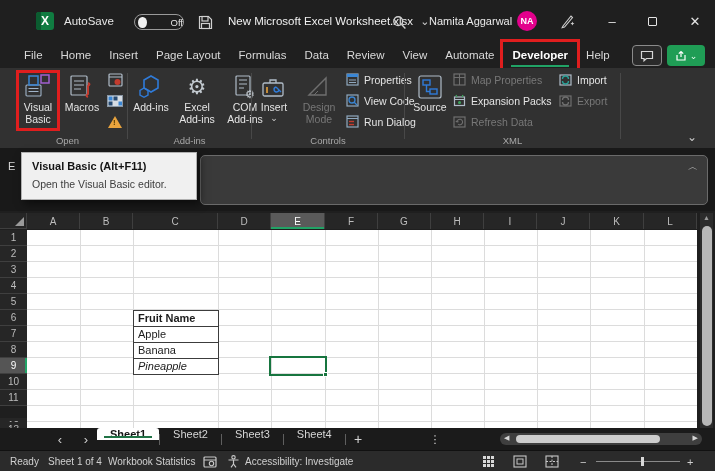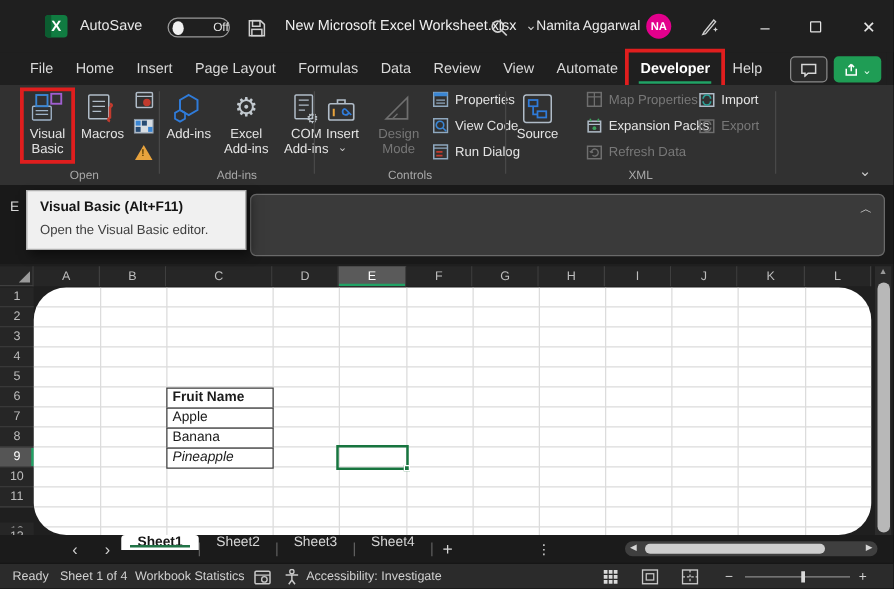--- a/index.html
+++ b/index.html
@@ -73,21 +73,21 @@
   
   .grid { position:absolute; left:0; top:211px; width:715px; height:217px; background:#1f1f1f; overflow:hidden; }
   .corner { position:absolute; left:0; top:2px; width:27px; height:16px; background:#262626; border-right:1px solid #3f3f3f; border-bottom:1px solid #3f3f3f; }
   .corner i { position:absolute; right:2px; bottom:2px; width:0; height:0; border-left:9px solid transparent; border-bottom:9px solid #9a9a9a; }
   .gcol { position:absolute; top:2px; height:16px; background:#262626; color:#bdbdbd; font-size:10px;
     display:flex; align-items:center; justify-content:center; border-right:1px solid #3f3f3f; }
   .gcol.sel { background:#5a5a5a; color:#fff; box-shadow:inset 0 -2px 0 #21a366; }
   .grow { position:absolute; left:0; width:27px; height:16px; background:#262626; color:#bdbdbd; font-size:10px;
     display:flex; align-items:center; justify-content:center; border-bottom:1px solid #3f3f3f; }
   .grow.sel { background:#555; color:#fff; box-shadow:inset -2px 0 0 #21a366; }
-  .data-region { position:absolute; left:27px; top:19px; width:670px; height:198px; background:#fff; overflow:hidden;border-radius:26px; }
+  .data-region { position:absolute; left:27px; top:19px; width:670px; height:198px; background:#fff; overflow:hidden; }
   .rowline { height:16px; border-bottom:1px solid #dcdcdc; }
   .vline { position:absolute; top:0; bottom:0; width:1px; background:#dcdcdc; }
   .fcell { position:absolute; height:17px; background:#fff; border:1px solid #3c3c3c; color:#1b1b1b; font-size:11px;
     line-height:15px; padding-left:4px; z-index:2; }
   .fcell.bold { font-weight:bold; }
   .selbox { position:absolute; border:2px solid #17753f; z-index:3; }
   .selhandle { position:absolute; right:-3px; bottom:-3px; width:5px; height:5px; background:#17753f; border:1px solid #fff; }
   .vscroll { position:absolute; left:700px; top:2px; width:13px; height:215px; background:#2c2c2c; }
   .vscroll .uparrow { position:absolute; top:1px; left:0; right:0; text-align:center; color:#9a9a9a; font-size:7px; }
   .vthumb { position:absolute; left:1.5px; top:13px; width:10px; height:200px; background:#b8b8b8; border-radius:6px; }
@@ -332,21 +332,21 @@
         <span class="bicon">
           <svg width="26" height="26" viewBox="0 0 26 26">
             <rect x="2" y="2" width="22" height="22" rx="2" fill="none" stroke="#b0bcc8" stroke-width="1.2"></rect>
             <rect x="6" y="6" width="7" height="5" fill="none" stroke="#2f7bd9" stroke-width="1.4"></rect>
             <rect x="13" y="15" width="7" height="5" fill="none" stroke="#2f7bd9" stroke-width="1.4"></rect>
             <path d="M9.5 11 v6.5 h3.5" fill="none" stroke="#2f7bd9" stroke-width="1.4"></path>
           </svg>
         </span>
         <span>Source</span>
       </div>
-      <div class="rowbtns" style="left:62px">
+      <div class="rowbtns" style="left:46px">
         <div class="smallbtn disabled">
           <svg width="13" height="13" viewBox="0 0 13 13">
             <rect x="1" y="1" width="11" height="11" fill="none" stroke="#6f6f6f" stroke-width="1.2"></rect>
             <line x1="1" y1="4.5" x2="12" y2="4.5" stroke="#6f6f6f"></line>
             <line x1="6.5" y1="1" x2="6.5" y2="12" stroke="#6f6f6f"></line>
           </svg>
           <span>Map Properties</span>
         </div>
         <div class="smallbtn">
           <svg width="13" height="13" viewBox="0 0 13 13">

